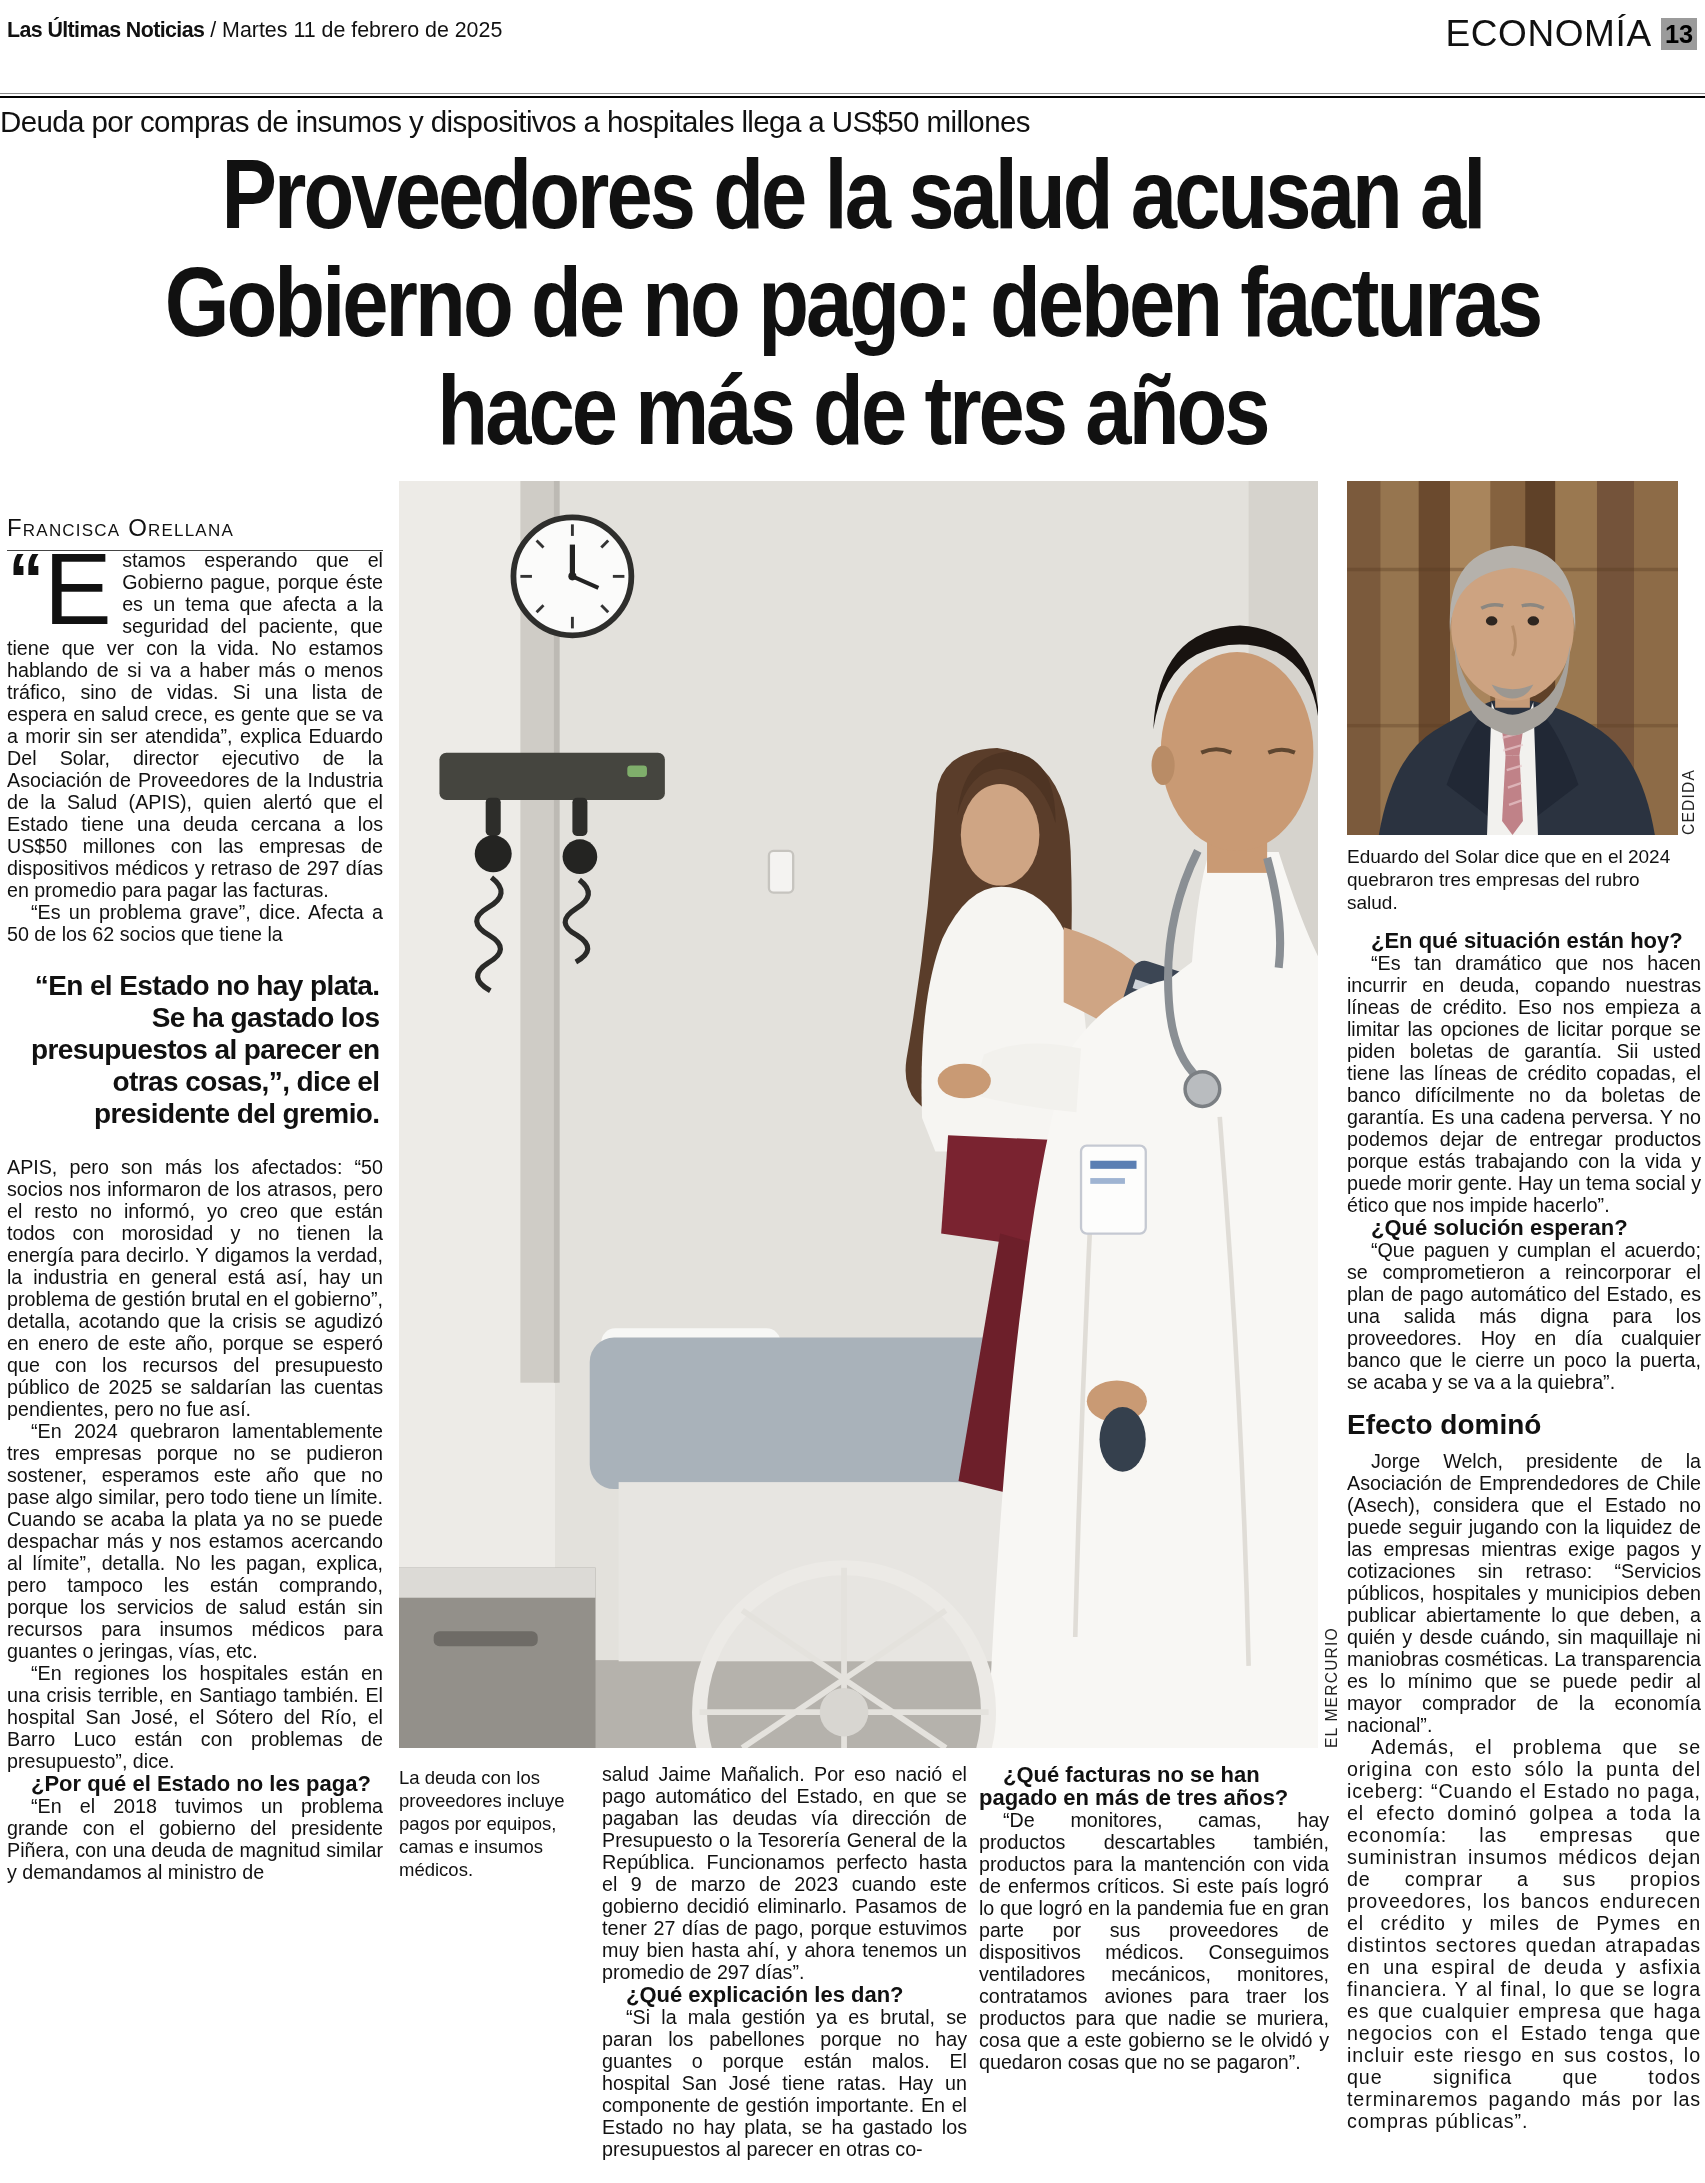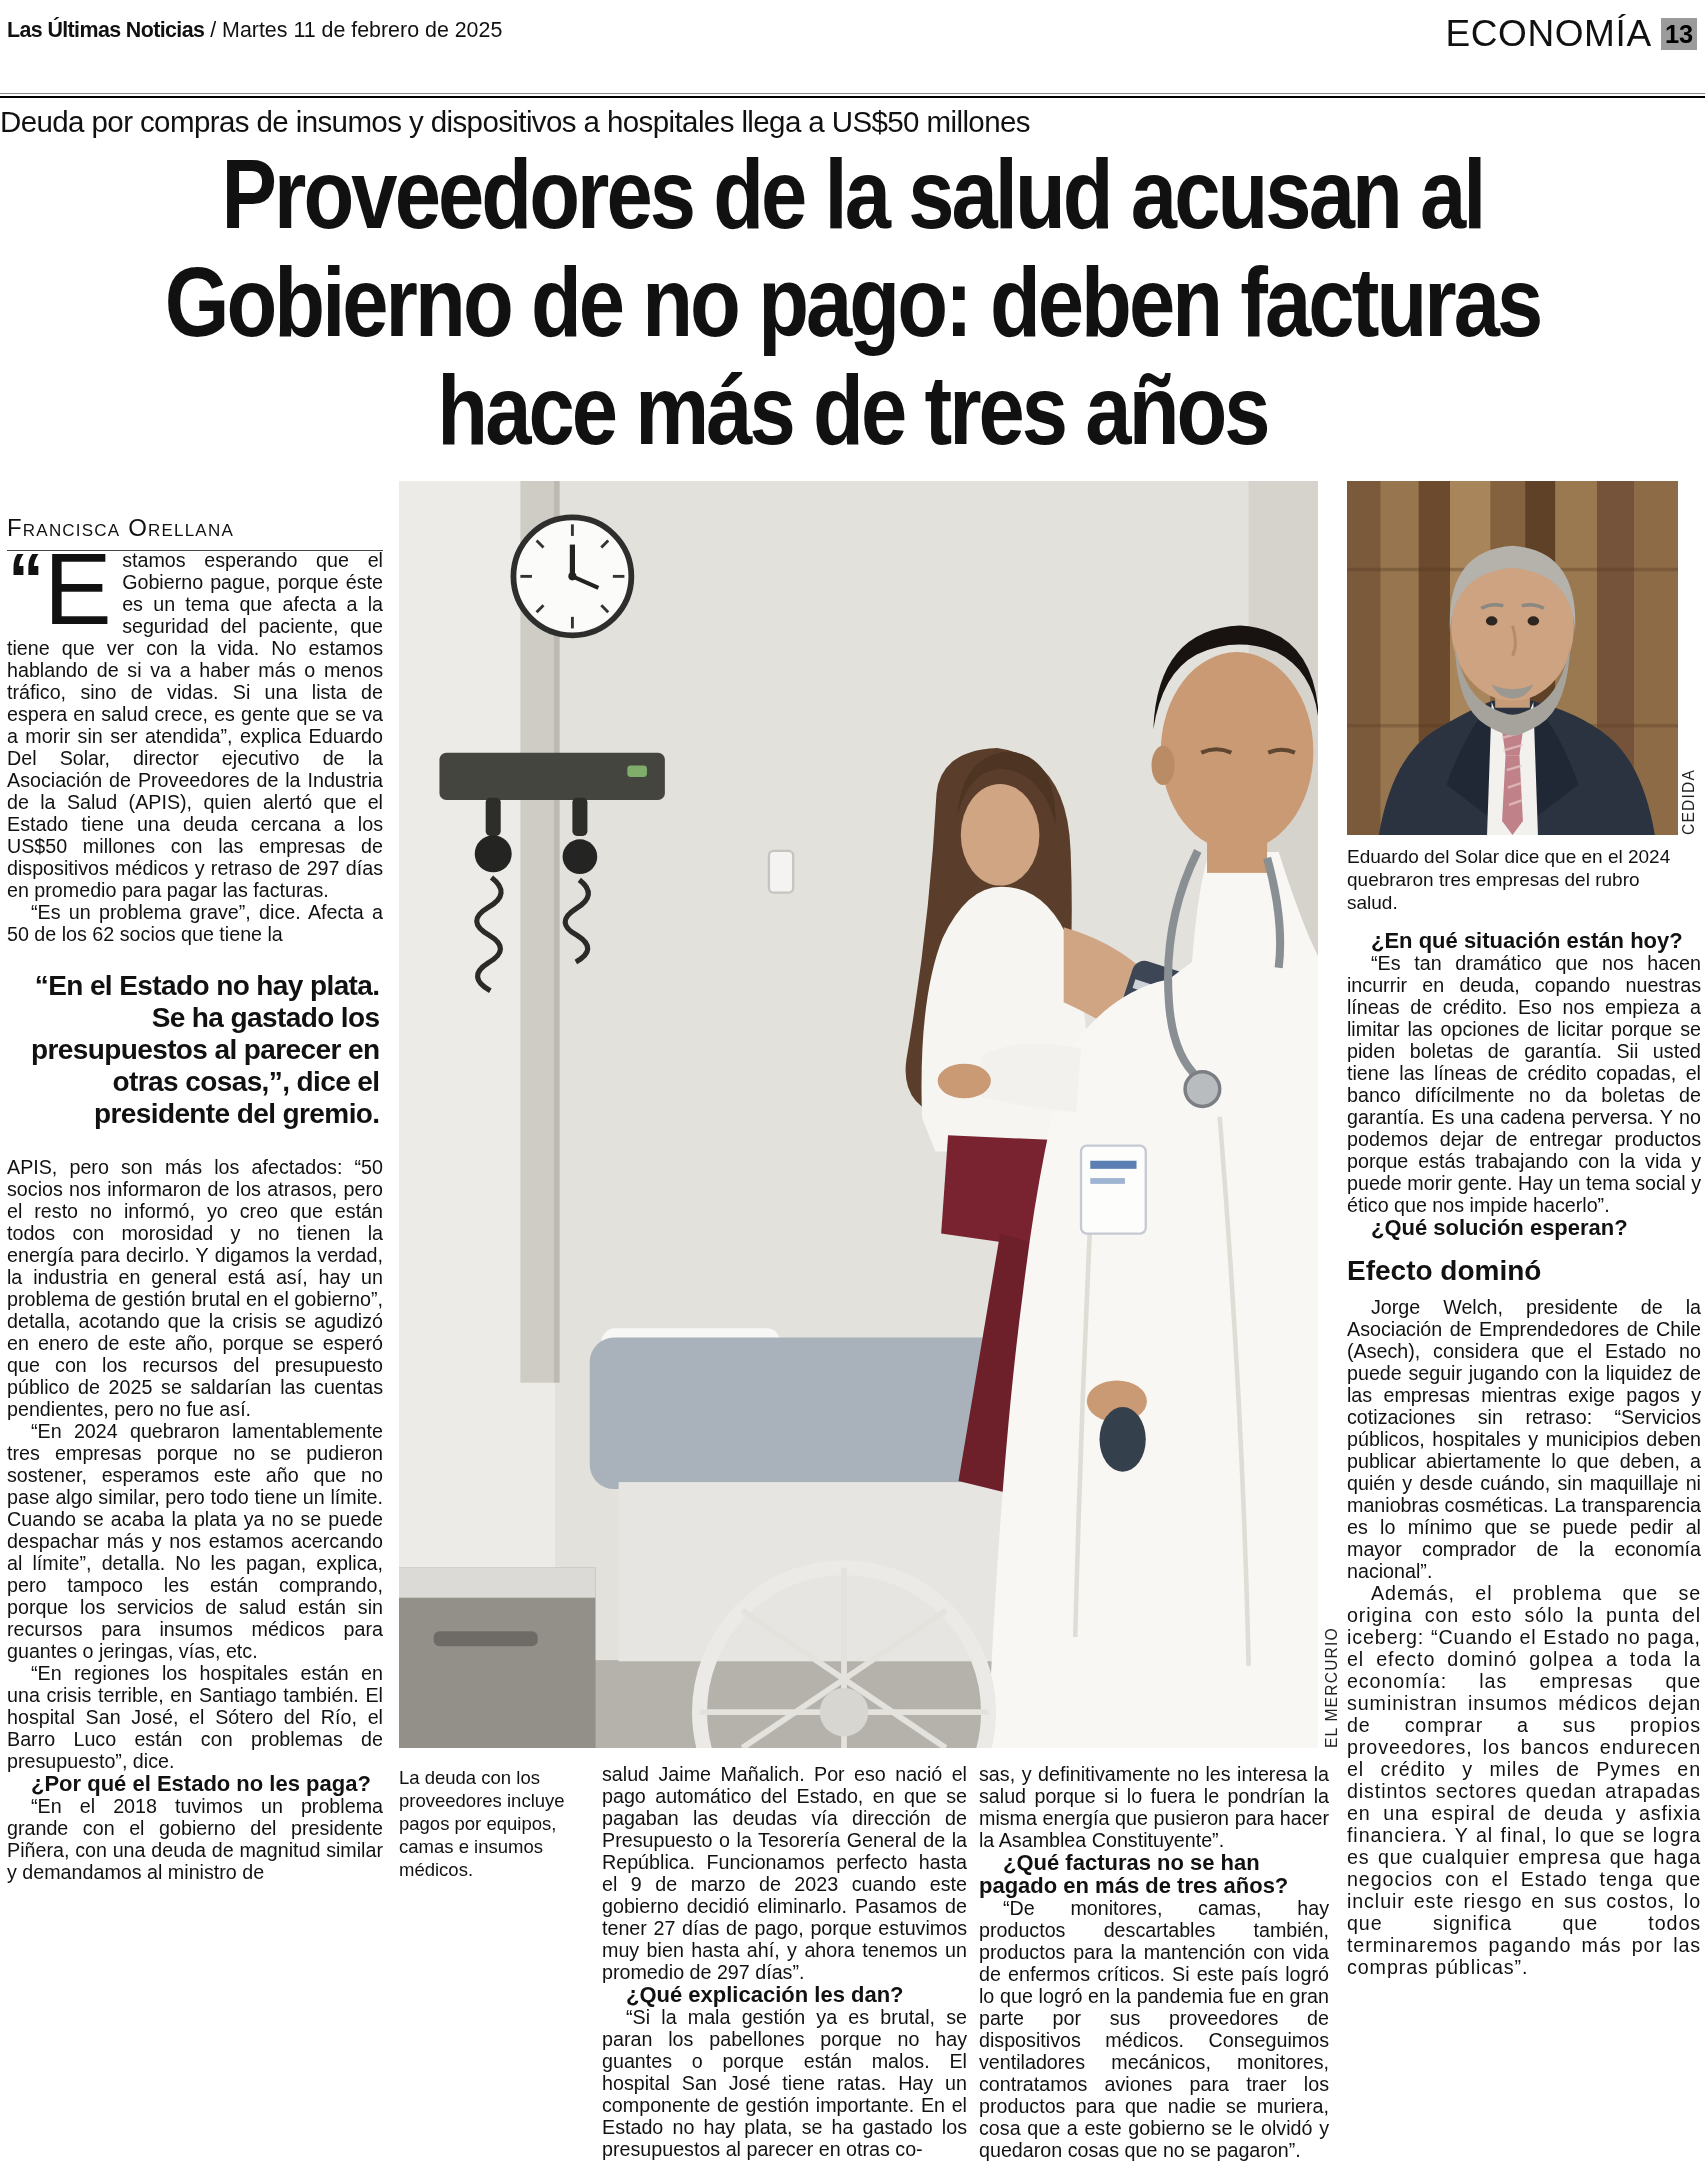--- a/index.html
+++ b/index.html
@@ -189,21 +189,20 @@
   <div class="credit credit-main">EL MERCURIO</div>
   <div class="caption caption-main">La deuda con los proveedores incluye pagos por equipos, camas e insumos médicos.</div>
 
   <div class="col col2">
     <p>salud Jaime Mañalich. Por eso nació el pago automático del Estado, en que se pagaban las deudas vía dirección de Presupuesto o la Tesorería General de la República. Funcionamos perfecto hasta el 9 de marzo de 2023 cuando este gobierno decidió eliminarlo. Pasamos de tener 27 días de pago, porque estuvimos muy bien hasta ahí, y ahora tenemos un promedio de 297 días”.</p>
     <h3>¿Qué explicación les dan?</h3>
     <p class="ind">“Si la mala gestión ya es brutal, se paran los pabellones porque no hay guantes o porque están malos. El hospital San José tiene ratas. Hay un componente de gestión importante. En el Estado no hay plata, se ha gastado los presupuestos al parecer en otras co-</p>
   </div>
 
   <div class="col col3">
-    <p>sas, y definitivamente no les interesa la salud porque si lo fuera le pondrían la misma energía que pusieron para hacer la Asamblea Constituyente”.</p>
     <h3>¿Qué facturas no se han pagado en más de tres años?</h3>
     <p class="ind">“De monitores, camas, hay productos descartables también, productos para la mantención con vida de enfermos críticos. Si este país logró lo que logró en la pandemia fue en gran parte por sus proveedores de dispositivos médicos. Conseguimos ventiladores mecánicos, monitores, contratamos aviones para traer los productos para que nadie se muriera, cosa que a este gobierno se le olvidó y quedaron cosas que no se pagaron”.</p>
   </div>
 
   <div class="photo photo-portrait">
     <svg viewBox="0 0 572 612" preserveAspectRatio="none">
       <rect width="572" height="612" fill="#8a6a48"></rect>
       <g>
         <rect x="0" width="58" height="612" fill="#7b5a3c"></rect>
           <rect x="58" width="66" height="612" fill="#96754f"></rect>
@@ -237,19 +236,20 @@
       </g>
     </svg>
   </div>
   <div class="credit credit-portrait">CEDIDA</div>
   <div class="caption caption-portrait">Eduardo del Solar dice que en el 2024 quebraron tres empresas del rubro salud.</div>
 
   <div class="col col4qa">
     <h3>¿En qué situación están hoy?</h3>
     <p class="ind">“Es tan dramático que nos hacen incurrir en deuda, copando nuestras líneas de crédito. Eso nos empieza a limitar las opciones de licitar porque se piden boletas de garantía. Sii usted tiene las líneas de crédito copadas, el banco difícilmente no da boletas de garantía. Es una cadena perversa. Y no podemos dejar de entregar productos porque estás trabajando con la vida y puede morir gente. Hay un tema social y ético que nos impide hacerlo”.</p>
     <h3>¿Qué solución esperan?</h3>
+    <p class="ind">“Que paguen y cumplan el acuerdo; se comprometieron a reincorporar el plan de pago automático del Estado, es una salida más digna para los proveedores. Hoy en día cualquier banco que le cierre un poco la puerta, se acaba y se va a la quiebra”.</p>
     <h2>Efecto dominó</h2>
     <p class="ind">Jorge Welch, presidente de la Asociación de Emprendedores de Chile (Asech), considera que el Estado no puede seguir jugando con la liquidez de las empresas mientras exige pagos y cotizaciones sin retraso: “Servicios públicos, hospitales y municipios deben publicar abiertamente lo que deben, a quién y desde cuándo, sin maquillaje ni maniobras cosméticas. La transparencia es lo mínimo que se puede pedir al mayor comprador de la economía nacional”.</p>
     <p class="ind wide">Además, el problema que se origina con esto sólo la punta del iceberg: “Cuando el Estado no paga, el efecto dominó golpea a toda la economía: las empresas que suministran insumos médicos dejan de comprar a sus propios proveedores, los bancos endurecen el crédito y miles de Pymes en distintos sectores quedan atrapadas en una espiral de deuda y asfixia financiera. Y al final, lo que se logra es que cualquier empresa que haga negocios con el Estado tenga que incluir este riesgo en sus costos, lo que significa que todos terminaremos pagando más por las compras públicas”.</p>
   </div>
 
 </div>
 
 
 </body></html>

